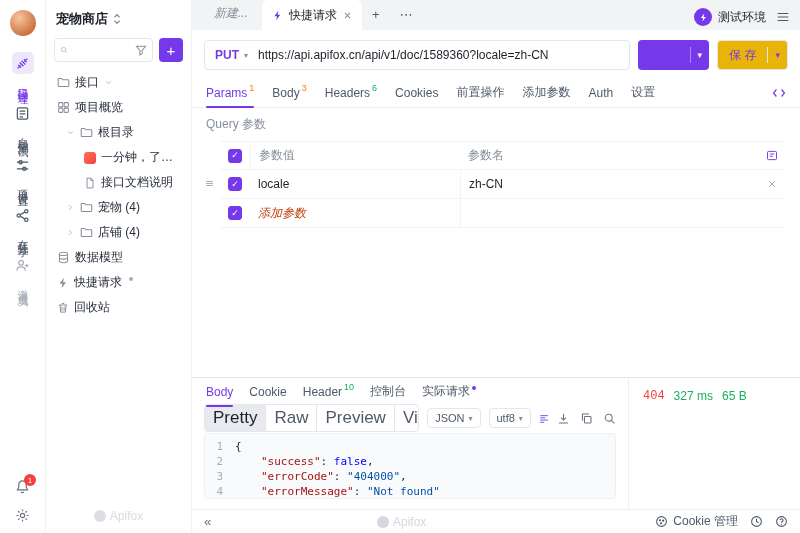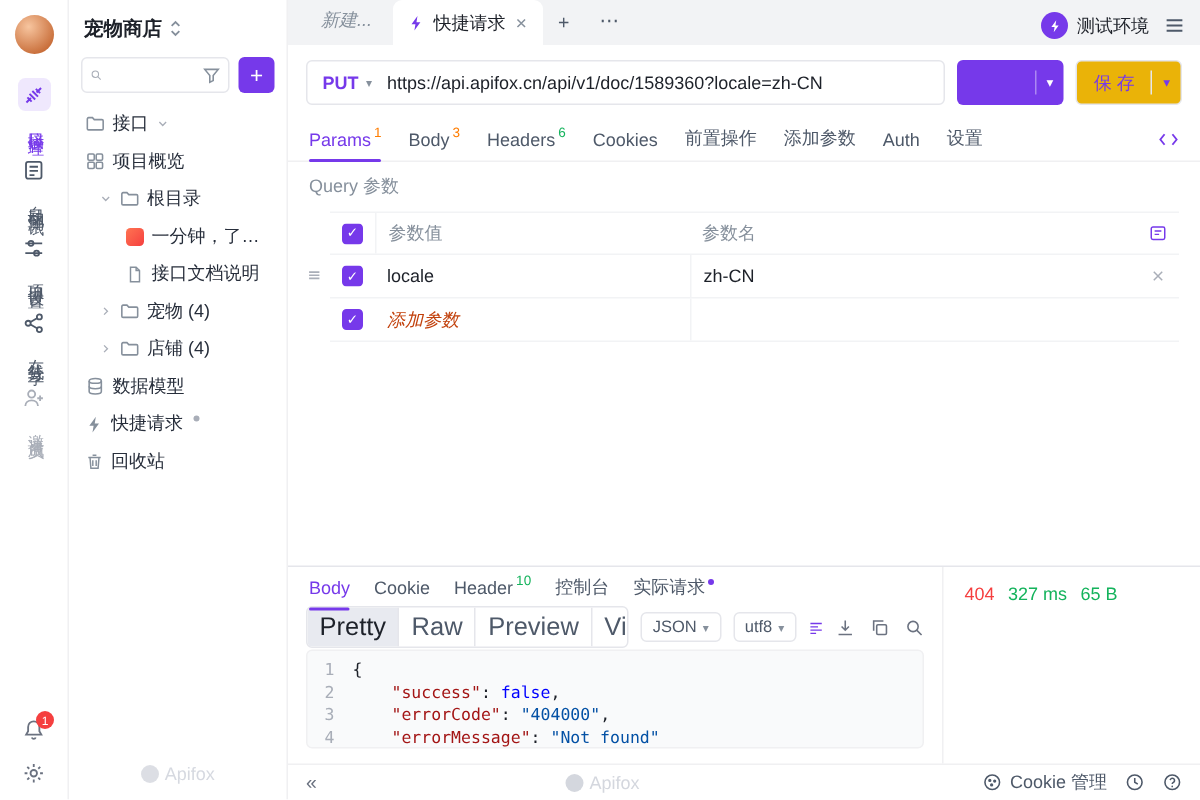--- a/index.html
+++ b/index.html
@@ -116,21 +116,21 @@
   .rt-icons > * { cursor:pointer; }
   .code-block { flex:1; margin:2px 12px 10px; background:#f9fafb; border:1px solid #f0f0f2; border-radius:4px; padding:5px 0; overflow:hidden; font-family:"DejaVu Sans Mono","Liberation Mono",monospace; font-size:11px; line-height:15px; }
   .cl { display:flex; }
   .ln { width:30px; text-align:right; padding-right:12px; color:#a9aeb8; flex-shrink:0; user-select:none; }
   .ctext { white-space:pre; color:#1d2129; }
   .ctext.ind { padding-left:26px; }
   .tk-key { color:var(--code-key,#a31515); }
   .tk-str { color:var(--code-string,#0451a5); }
   .tk-bool { color:var(--code-bool,#0000ff); }
   .resp-right { flex:1; padding:11px 14px; display:flex; align-items:flex-start; gap:9px; font-size:12px; }
-  .stat-status { color:var(--red,#f53f3f); }
+  .stat-status { color:var(--red,#f53f3f);font-family:Liberation Mono, monospace; }
   .stat-time,.stat-size { color:var(--green,#14b35c); }
 
   
   .statusbar { height:24px; border-top:1px solid #f0f0f2; display:flex; align-items:center; padding:0 12px; color:#4e5969; flex-shrink:0; position:relative; }
   .collapse-btn { cursor:pointer; font-size:13px; color:#6b7280; }
   .sb-watermark { position:absolute; left:185px; display:flex; align-items:center; gap:4px; color:#d4d7de; }
   .status-right { margin-left:auto; display:flex; align-items:center; gap:12px; }
   .status-right > * { cursor:pointer; display:flex; align-items:center; gap:5px; color:#4e5969; }
 </style>
 </head>

